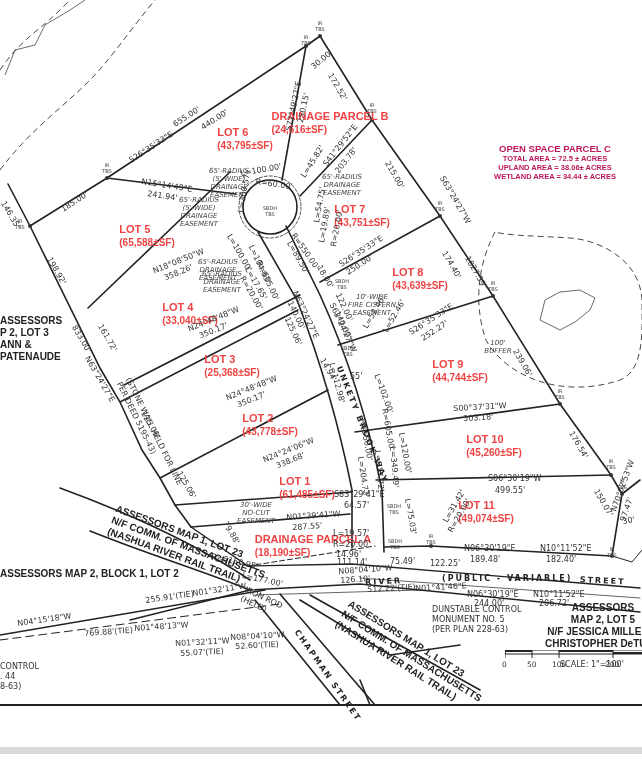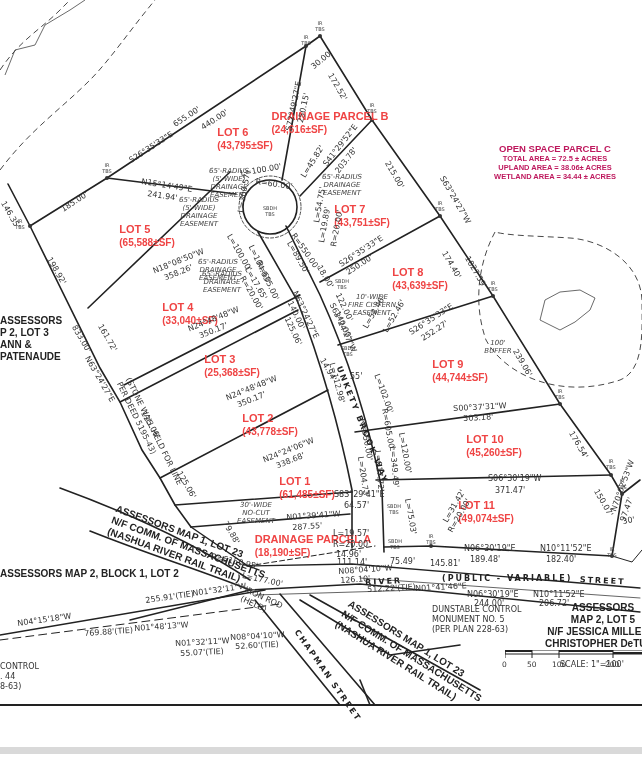--- a/index.html
+++ b/index.html
@@ -245,39 +245,39 @@
     <div class="lbl" style="left: 405px; top: 432px; transform: rotate(80deg);">L=120.00'</div>
     <div class="lbl" style="left: 366px; top: 418px; transform: rotate(80deg);">R=550.00'</div>
     <div class="lbl" style="left: 381px; top: 450px; transform: rotate(85deg);">L=317.72'</div>
     <div class="lbl" style="left: 396px; top: 446px; transform: rotate(85deg);">L=349.49'</div>
     <div class="lbl" style="left: 364px; top: 456px; transform: rotate(82deg);">L=204.73'</div>
     <div class="lbl" style="left: 453px; top: 405px; transform: rotate(-3deg);">S00°37'31"W</div>
     <div class="lbl" style="left: 463px; top: 415px; transform: rotate(-3deg);">303.18'</div>
     <div class="lbl" style="left: 574px; top: 430px; transform: rotate(60deg);">176.54'</div>
     <div class="lbl" style="left: 518px; top: 348px; transform: rotate(60deg);">239.06'</div>
     <div class="lbl" style="left: 488px; top: 475px; transform: rotate(0deg);">S06°30'19"W</div>
-    <div class="lbl" style="left: 495px; top: 487px; transform: rotate(0deg);">371.47'</div>
+    <div class="lbl" style="left: 495px; top: 487px; transform: rotate(0deg);">499.55'</div>
     <div class="lbl" style="left: 599px; top: 488px; transform: rotate(60deg);">150.07'</div>
     <div class="lbl" style="left: 610px; top: 510px; transform: rotate(-70deg);">N70°02'53"W</div>
     <div class="lbl" style="left: 619px; top: 520px; transform: rotate(-70deg);">97.47'</div>
     <div class="lbl" style="left: 622px; top: 518px; transform: rotate(-10deg);">30'</div>
     <div class="lbl" style="left: 334px; top: 491px; transform: rotate(0deg);">S83°29'41"E</div>
     <div class="lbl" style="left: 344px; top: 502px; transform: rotate(0deg);">64.57'</div>
     <div class="lbl" style="left: 286px; top: 514px; transform: rotate(-4deg);">N01°39'41"W</div>
     <div class="lbl" style="left: 292px; top: 524px; transform: rotate(-4deg);">287.55'</div>
     <div class="lbl" style="left: 333px; top: 530px; transform: rotate(0deg);">L=19.57'</div>
     <div class="lbl" style="left: 333px; top: 541px; transform: rotate(0deg);">R=20.00'</div>
     <div class="lbl" style="left: 411px; top: 498px; transform: rotate(80deg);">L=75.03'</div>
     <div class="lbl" style="left: 442px; top: 520px; transform: rotate(-60deg);">L=31.42'</div>
     <div class="lbl" style="left: 447px; top: 530px; transform: rotate(-60deg);">R=20.00'</div>
     <div class="lbl" style="left: 464px; top: 545px; transform: rotate(0deg);">N06°30'19"E</div>
     <div class="lbl" style="left: 470px; top: 556px; transform: rotate(0deg);">189.48'</div>
     <div class="lbl" style="left: 540px; top: 545px; transform: rotate(0deg);">N10°11'52"E</div>
     <div class="lbl" style="left: 546px; top: 556px; transform: rotate(0deg);">182.40'</div>
-    <div class="lbl" style="left: 430px; top: 560px; transform: rotate(0deg);">145.81'</div>
+    <div class="lbl" style="left: 430px; top: 560px; transform: rotate(0deg);">122.25'</div>
     <div class="lbl" style="left: 390px; top: 558px; transform: rotate(0deg);">75.49'</div>
     <div class="lbl" style="left: 336px; top: 551px; transform: rotate(0deg);">14.96'</div>
     <div class="lbl" style="left: 337px; top: 559px; transform: rotate(0deg);">111.14'</div>
     <div class="lbl" style="left: 338px; top: 568px; transform: rotate(-4deg);">N08°04'10"W</div>
     <div class="lbl" style="left: 340px; top: 577px; transform: rotate(-4deg);">126.10'</div>
     <div class="lbl" style="left: 243px; top: 572px; transform: rotate(12deg);">L=177.00'</div>
     <div class="lbl" style="left: 212px; top: 553px; transform: rotate(12deg);">R=5150.98'</div>
     <div class="lbl" style="left: 228px; top: 520px; transform: rotate(60deg);">79.88'</div>
     <div class="lbl" style="left: 146px; top: 410px; transform: rotate(60deg);">125.06'</div>
     <div class="lbl" style="left: 182px; top: 470px; transform: rotate(60deg);">125.06'</div>

